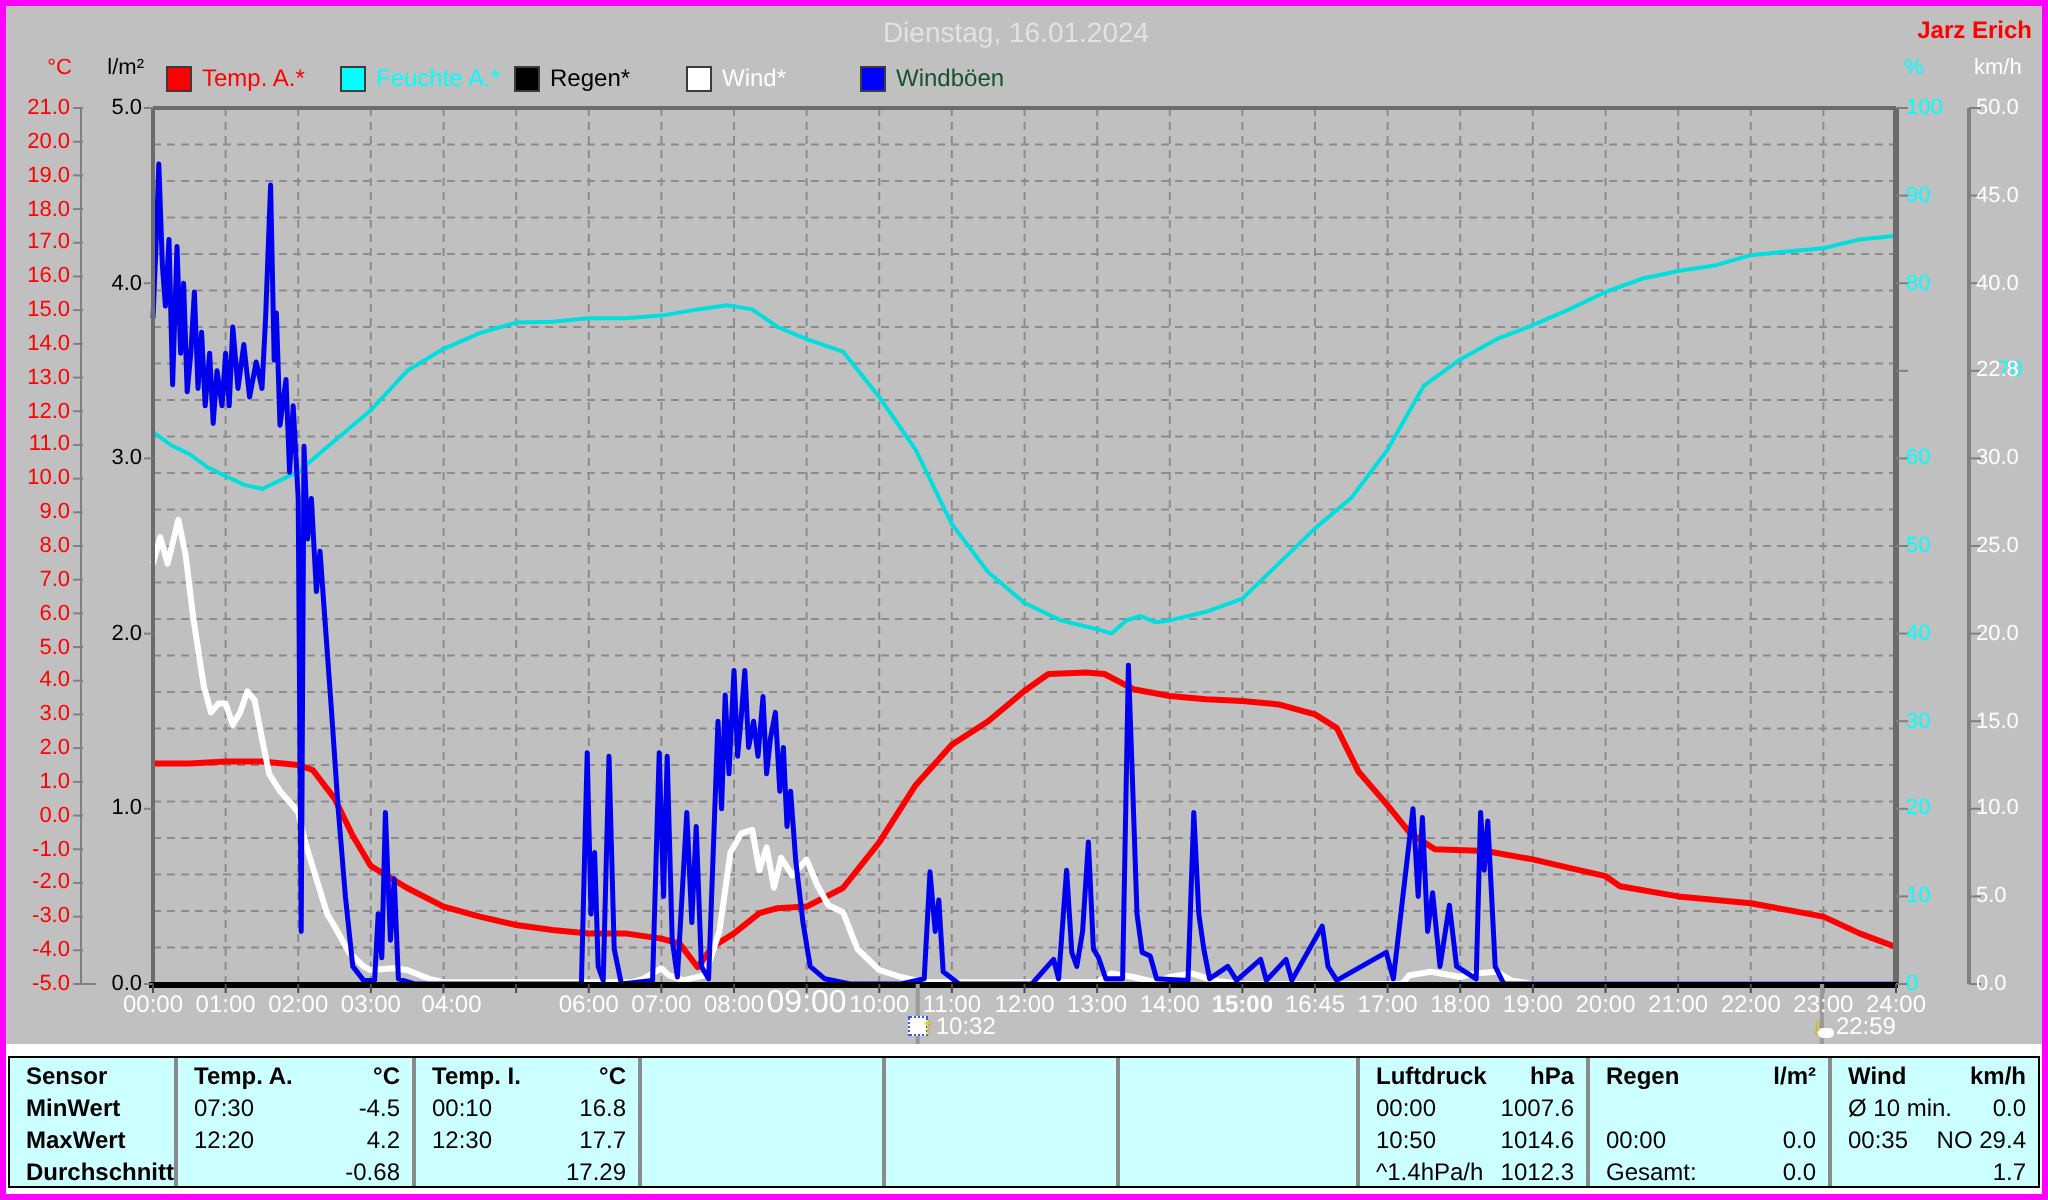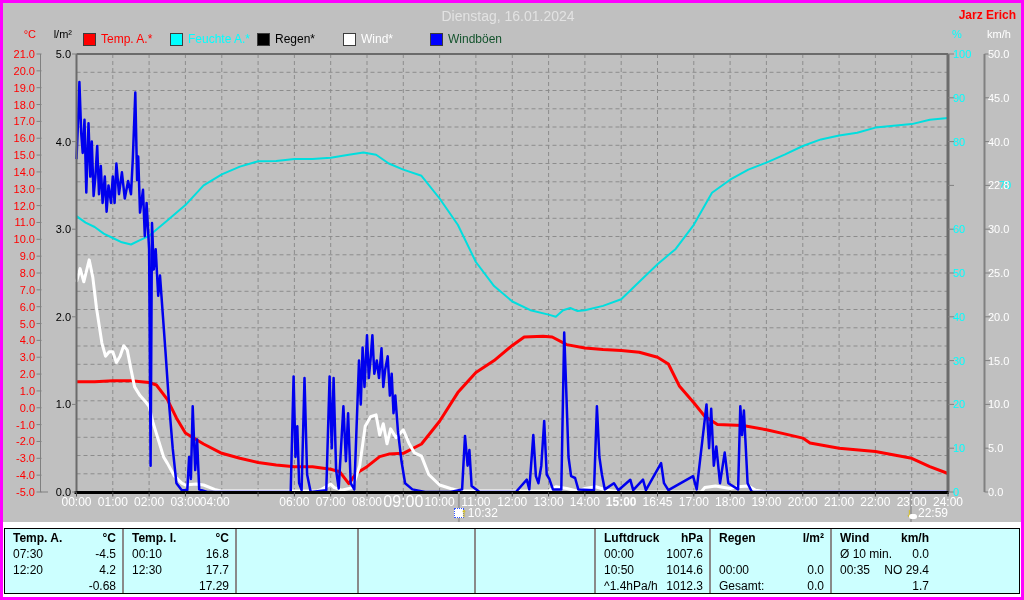--- a/index.html
+++ b/index.html
@@ -261,21 +261,21 @@
         <div class="tick-label" style="left: 985px; width: 30px; top: 264px; color: rgb(255, 255, 255);">25.0</div>
         <div class="tick-label" style="left: 985px; width: 30px; top: 307.8px; color: rgb(255, 255, 255);">20.0</div>
         <div class="tick-label" style="left: 985px; width: 30px; top: 351.6px; color: rgb(255, 255, 255);">15.0</div>
         <div class="tick-label" style="left: 985px; width: 30px; top: 395.4px; color: rgb(255, 255, 255);">10.0</div>
         <div class="tick-label" style="left: 985px; width: 30px; top: 439.2px; color: rgb(255, 255, 255);">5.0</div>
         <div class="tick-label" style="left: 985px; width: 30px; top: 483px; color: rgb(255, 255, 255);">0.0</div>
         <div class="tick-label" style="left: 51.5px; top: 493px; width: 44px; text-align: center; color: rgb(255, 255, 255); font-size: 12px;">00:00</div>
         <div class="tick-label" style="left: 87.8125px; top: 493px; width: 44px; text-align: center; color: rgb(255, 255, 255); font-size: 12px;">01:00</div>
         <div class="tick-label" style="left: 124.125px; top: 493px; width: 44px; text-align: center; color: rgb(255, 255, 255); font-size: 12px;">02:00</div>
         <div class="tick-label" style="left: 160.438px; top: 493px; width: 44px; text-align: center; color: rgb(255, 255, 255); font-size: 12px;">03:00</div>
-        <div class="tick-label" style="left: 196.75px; top: 493px; width: 52px; text-align: left; color: rgb(255, 255, 255); font-size: 12px;">04:00</div>
+        <div class="tick-label" style="left: 196.75px; top: 493px; width: 52px; text-align: center; color: rgb(255, 255, 255); font-size: 12px;">04:00</div>
         <div class="tick-label" style="left: 233.062px; top: 493px; width: 44px; text-align: center; color: rgb(255, 255, 255); font-size: 12px; margin-top: 48px;">05:00</div>
         <div class="tick-label" style="left: 269.375px; top: 493px; width: 44px; text-align: center; color: rgb(255, 255, 255); font-size: 12px;">06:00</div>
         <div class="tick-label" style="left: 305.688px; top: 493px; width: 44px; text-align: center; color: rgb(255, 255, 255); font-size: 12px;">07:00</div>
         <div class="tick-label" style="left: 342px; top: 493px; width: 44px; text-align: center; color: rgb(255, 255, 255); font-size: 12px;">08:00</div>
         <div class="tick-label" style="left: 378.312px; top: 493px; width: 44px; text-align: center; color: rgb(255, 255, 255); font-size: 16px;">09:00</div>
         <div class="tick-label" style="left: 414.625px; top: 493px; width: 44px; text-align: center; color: rgb(255, 255, 255); font-size: 12px;">10:00</div>
         <div class="tick-label" style="left: 450.938px; top: 493px; width: 44px; text-align: center; color: rgb(255, 255, 255); font-size: 12px;">11:00</div>
         <div class="tick-label" style="left: 487.25px; top: 493px; width: 44px; text-align: center; color: rgb(255, 255, 255); font-size: 12px;">12:00</div>
         <div class="tick-label" style="left: 523.562px; top: 493px; width: 44px; text-align: center; color: rgb(255, 255, 255); font-size: 12px;">13:00</div>
         <div class="tick-label" style="left: 559.875px; top: 493px; width: 44px; text-align: center; color: rgb(255, 255, 255); font-size: 12px;">14:00</div>
@@ -298,20 +298,34 @@
         </div>
         <div class="marker" style="left: 902.961px;">
           <span class="mk-arrow">↓</span>
           <span class="mk-cloud"></span>
           <span>22:59</span>
         </div>
       </div>
   </div>
   <div class="bottom-band"></div>
   <div id="stats-table">
+      <div class="tcol lbl-col" style="width: 84px;">
+        <div class="trow">
+          <span class="lt">Sensor</span>
+        </div>
+        <div class="trow">
+          <span class="lt">MinWert</span>
+        </div>
+        <div class="trow">
+          <span class="lt">MaxWert</span>
+        </div>
+        <div class="trow">
+          <span class="lt">Durchschnitt</span>
+        </div>
+      </div>
       <div class="tcol" style="width: 119px;">
         <div class="trow hdr">
           <span class="lt">Temp. A.</span>
           <span class="rt">°C</span>
         </div>
         <div class="trow">
           <span class="lt">07:30</span>
           <span class="rt">-4.5</span>
         </div>
         <div class="trow">

